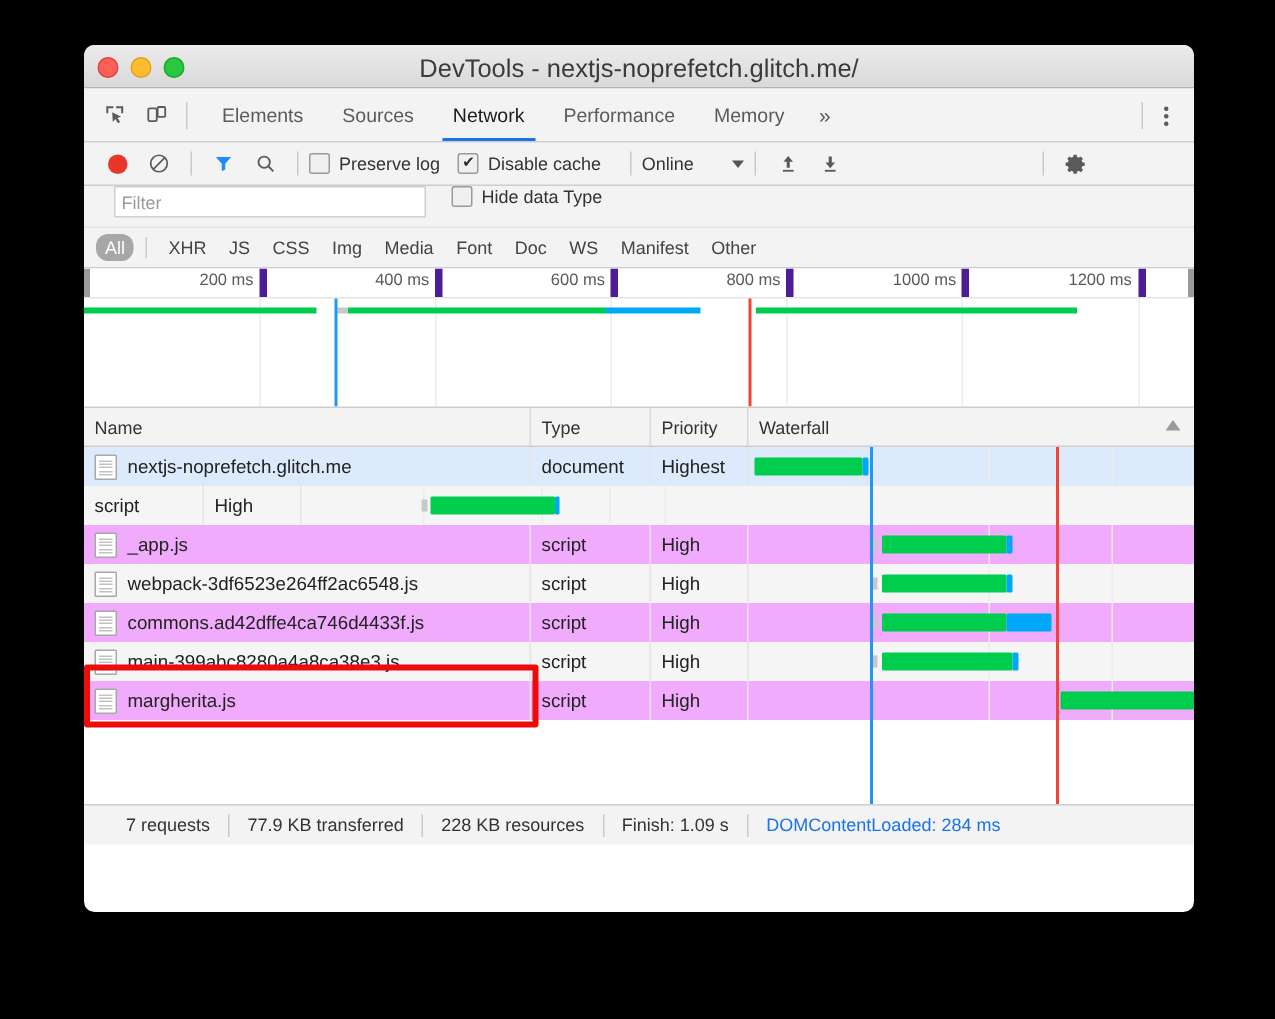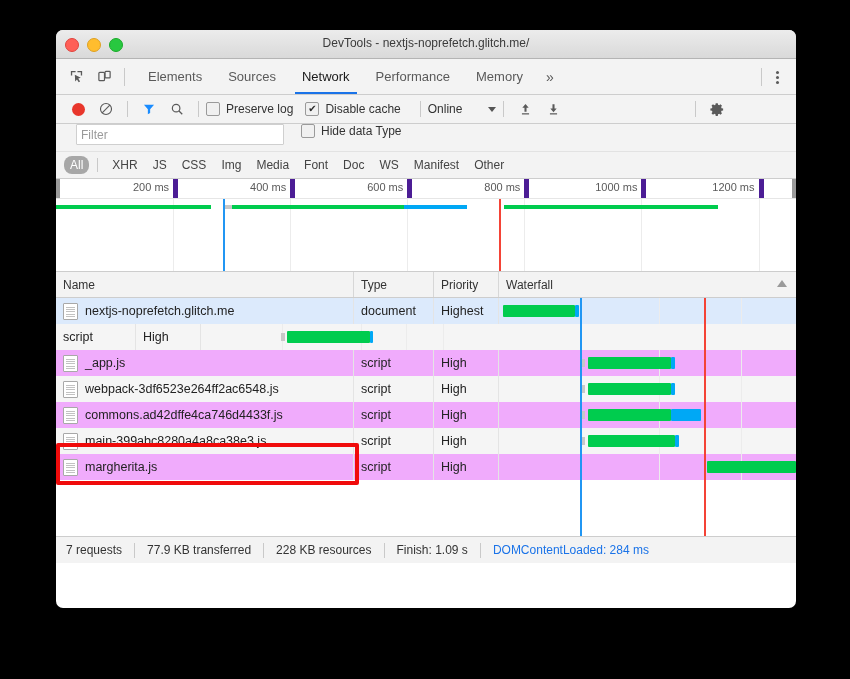--- a/index.html
+++ b/index.html
@@ -28,21 +28,21 @@
     background: linear-gradient(#ececec, #d9d9d9);
     border-bottom: 1px solid #b4b4b4;
   }
   .lights { position: absolute; left: 9px; top: 8px; display: flex; gap: 8px; }
   .light { width: 12px; height: 12px; border-radius: 50%; }
   .light.red { background: #ff5f57; border: 0.5px solid #e0443e; }
   .light.yellow { background: #ffbd2e; border: 0.5px solid #dea123; }
   .light.green { background: #28c840; border: 0.5px solid #1aab29; }
   .win-title {
     position: absolute; left: 0; right: 0; top: 6px;
-    text-align: center; font-size: 12px; color: #3b3b3b;
+    text-align: center; font-size: 17px; color: #3b3b3b;
   }
 
   
   .tabbar {
     display: flex; align-items: center;
     height: 35px;
     background: #f3f3f3;
     border-bottom: 1px solid #cdcdcd;
     padding-left: 6px;
     position: relative;
@@ -224,21 +224,21 @@
     pointer-events: none;
     z-index: 20;
   }
 
   
   .statusbar {
     display: flex; align-items: center;
     height: 26px; background: #f3f3f3;
     border-top: 1px solid #cdcdcd;
     font-size: 12px; color: #333;
-    padding-left: 10px;
+    padding-left: 28px;
   }
   .status-item { white-space: nowrap; }
   .status-sep { width:1px; height:15px; background:#c9c9c9; margin: 0 12px; }
   .status-item.blue { color: #1a73e8; }
 </style>
 </head>
 <body>
 
 <div id="root">
   <div class="window">

